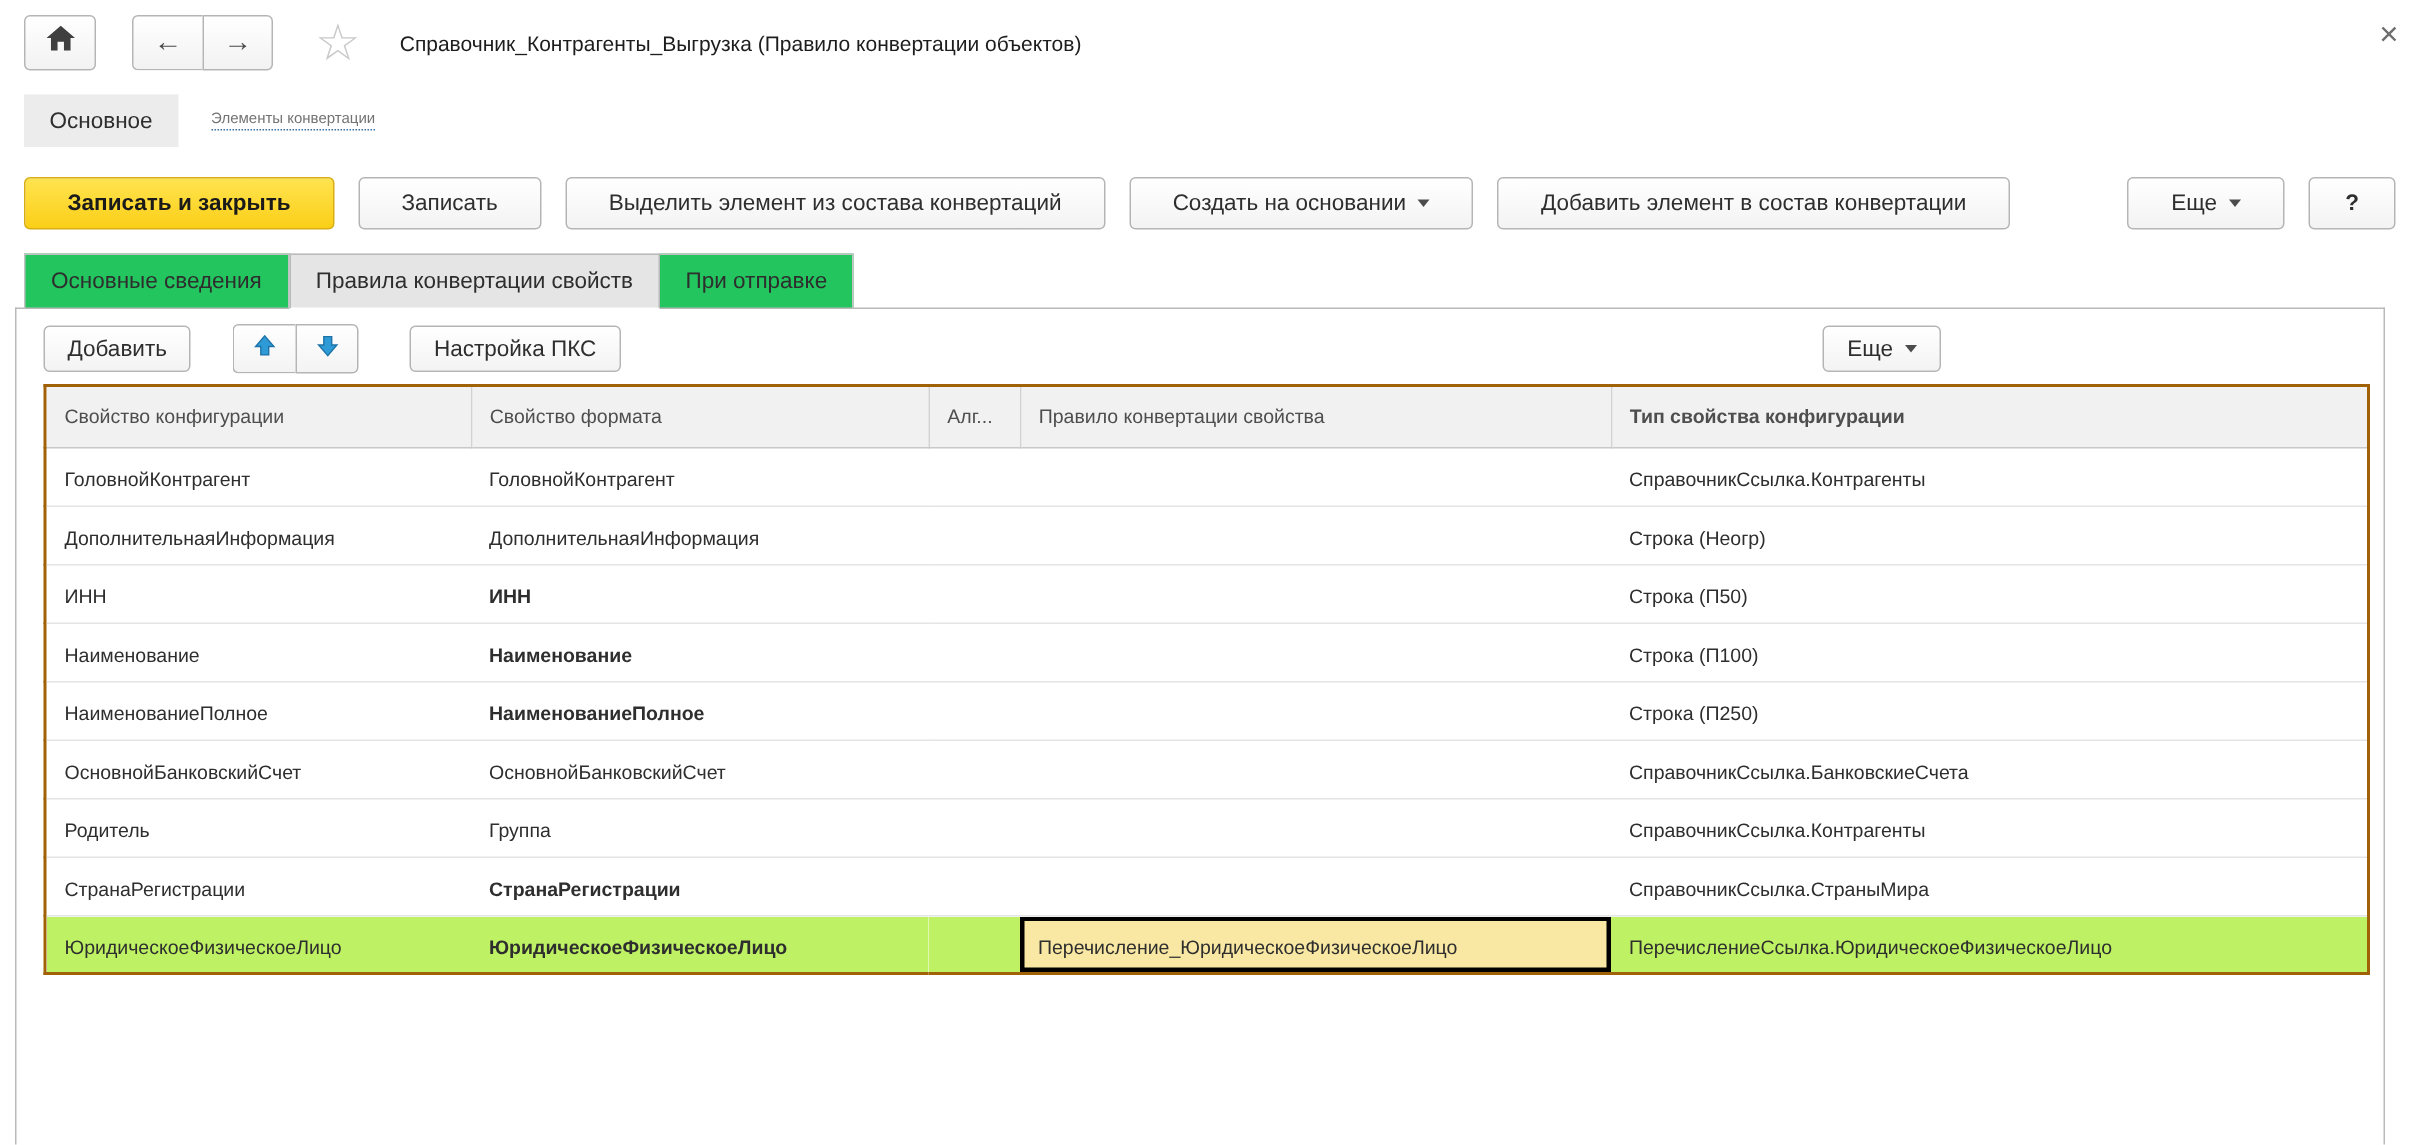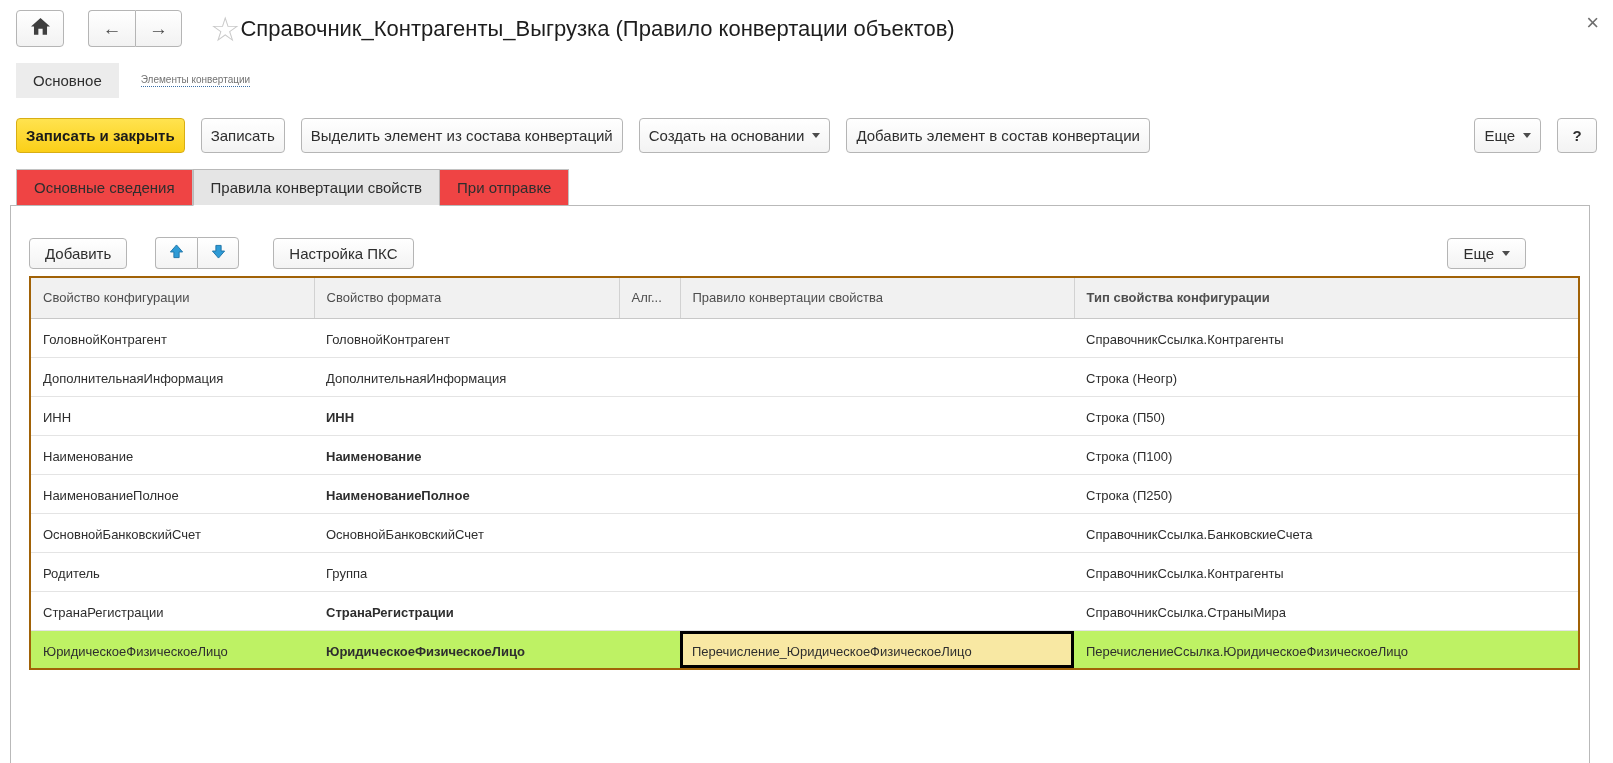--- a/index.html
+++ b/index.html
@@ -10,55 +10,55 @@
   .topbar { display:flex; align-items:center; padding:10px 16px 6px 16px; position:relative; }
   .sqbtn { height:37px; background:linear-gradient(#ffffff,#f2f2f2); border:1px solid #b5b5b5;
     border-radius:4px; display:flex; align-items:center; justify-content:center; cursor:pointer; }
   .homebtn { width:48px; }
   .navpair { display:flex; margin-left:24px; }
   .navpair .sqbtn { width:47px; border-radius:0; }
   .navpair .sqbtn:first-child { border-radius:4px 0 0 4px; border-right:none; }
   .navpair .sqbtn:last-child { border-radius:0 4px 4px 0; }
   .arrow-glyph { font-size:19px; font-weight:bold; color:#4a4a4a; line-height:1; }
   .star { font-size:34px; color:#c9c9c9; margin-left:28px; line-height:1; }
-  .wtitle { font-size:22px; color:#1d1d1d; white-space:nowrap; }
+  .wtitle { font-size:14px; color:#1d1d1d; margin-left:26px; white-space:nowrap; }
   .closex { position:absolute; right:14px; top:12px; font-size:22px; color:#6e6e6e;
     line-height:1; cursor:pointer; }
 
   
   .navrow { display:flex; align-items:center; margin:10px 0 0 16px; gap:22px; }
   .navitem-active { background:#ececec; padding:9px 17px; font-size:15px; color:#2e2e2e; }
   .navitem-link { font-size:10px; color:#737373; border-bottom:1px dotted #3a6ea5;
     padding-bottom:1px; cursor:pointer; }
 
   
   .cmdbar { display:flex; align-items:center; margin:20px 16px 0 16px; gap:16px; }
   .btn { background:linear-gradient(#ffffff,#f3f3f3); border:1px solid #b5b5b5; border-radius:4px;
-    padding:8px 9px; font-size:15px; color:#2e2e2e; white-space:nowrap; cursor:pointer;
+    padding:8px 28px; font-size:15px; color:#2e2e2e; white-space:nowrap; cursor:pointer;
     display:inline-flex; align-items:center; gap:8px; }
   .btn-primary { background:linear-gradient(#ffe34f,#fbcf18); border:1px solid #d8ae14;
     font-weight:bold; color:#1a1a1a; }
   .caret { width:0; height:0; border-left:4px solid transparent; border-right:4px solid transparent;
     border-top:5px solid #4c4c4c; display:inline-block; }
   .btn-more-main { margin-left:auto; }
   .btn-help { width:40px; justify-content:center; font-weight:bold; }
 
   
   .tabsrow { display:flex; margin:16px 0 0 16px; position:relative; z-index:2; }
-  .tab { font-size:15px; padding:9px 17px; border:1px solid #c2c2c2; background:#ef4444;
+  .tab { font-size:15px; padding:9px 17px; border:1px solid #c2c2c2; background:#22c55e;
     color:#2e2e2e; cursor:pointer; margin-bottom:-1px; border-bottom:1px solid #b9b9b9; }
   .tab + .tab { border-left:none; }
   .tab.active { background:#e5e5e5; border:1px solid #b9b9b9; border-bottom:1px solid #fff; }
 
   
   .panel { margin-left:10px; width:1580px; height:570px; border:1px solid #b9b9b9;
     border-bottom:none; background:#fff; padding:10px 0 0 18px; position:relative; z-index:1; }
 
   
-  .ttoolbar { display:flex; align-items:center; width:1497px; gap:0; margin-bottom:7px;margin-top:21px; }
+  .ttoolbar { display:flex; align-items:center; width:1265px; gap:0; margin-bottom:7px; }
   .ttoolbar .btn { padding:6px 15px; }
   .updown { display:flex; margin-left:28px; }
   .updown .btn { width:42px; justify-content:center; border-radius:0; padding:6px 0; }
   .updown .btn:first-child { border-radius:4px 0 0 4px; border-right:none; }
   .updown .btn:last-child { border-radius:0 4px 4px 0; }
   .pks { margin-left:34px; }
   .btn-more-table { margin-left:auto; }
 
   
   table.pks-table { width:1549px; border-collapse:collapse; table-layout:fixed;

